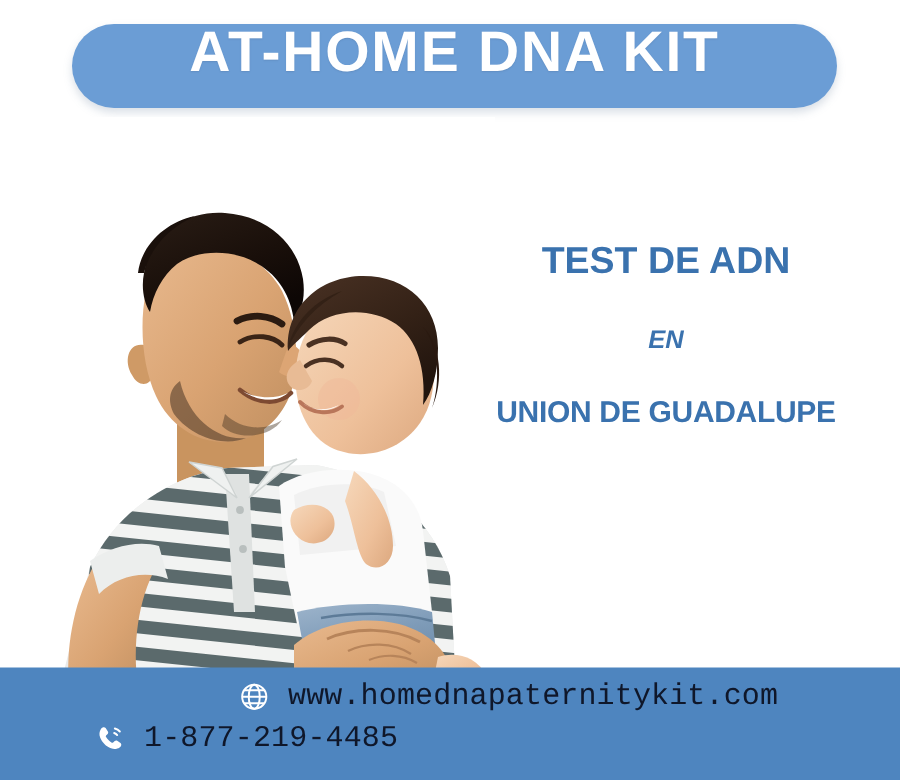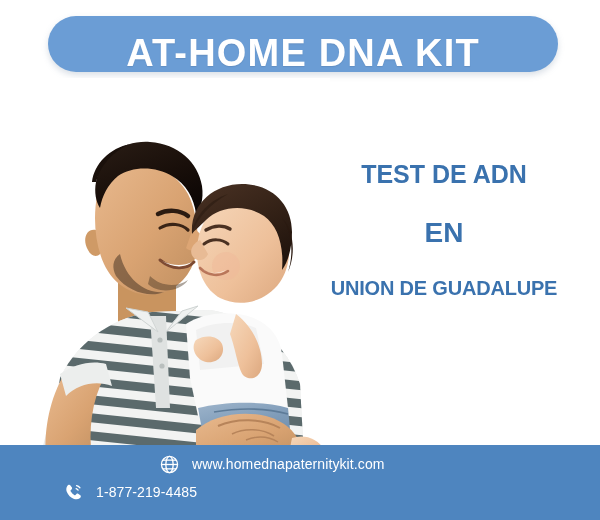--- a/index.html
+++ b/index.html
@@ -25,21 +25,21 @@
   .header-banner {
     position: absolute;
     left: 48px;
     top: 16px;
     width: 510px;
     height: 56px;
     background: #6b9dd5;
     border-radius: 28px;
     box-shadow: 0 3px 6px rgba(120,140,165,0.28);
     display: flex;
-    align-items: flex-end;
+    align-items: flex-start;
     justify-content: center;
   }
   .header-title {
     color: #ffffff;
     font-size: 38px;
     font-weight: bold;
     letter-spacing: 1.2px;
     line-height: 1;
     white-space: nowrap;
     text-shadow: 0 1px 1px rgba(70,100,140,0.25);
@@ -66,21 +66,21 @@
     text-align: center;
   }
   .headline-line {
     color: #3a72ae;
     font-weight: bold;
     line-height: 1.15;
     white-space: nowrap;
     margin-left: 8px;
   }
   .headline-line.l1 { font-size: 25px; }
-  .headline-line.l2 { font-size: 28px; margin-top: 28px; }
+  .headline-line.l2 { font-size: 17px; margin-top: 28px; font-style: italic; }
   .headline-line.l3 { font-size: 20px; margin-top: 28px; letter-spacing: -0.2px; }
 
   
   .footer {
     position: absolute;
     left: 0;
     bottom: 0;
     width: 600px;
     height: 75px;
     background: #4e85bf;
@@ -108,24 +108,25 @@
   .footer-icon {
     display: inline-flex;
     align-items: center;
     justify-content: center;
     width: 22px;
     height: 22px;
     margin-right: 12px;
     flex: 0 0 auto;
   }
   .footer-text {
-    font-size: 14px;
-    color: #ffffff;
+    font-size: 20px;
+    color: #0f172a;
     white-space: nowrap;
     letter-spacing: 0.1px;
+    font-family: Liberation Mono, monospace;
   }
 </style>
 </head>
 <body>
 
 <div class="poster">
 
   <div class="header-banner">
     <div class="header-title">AT-HOME DNA KIT</div>
   </div>

